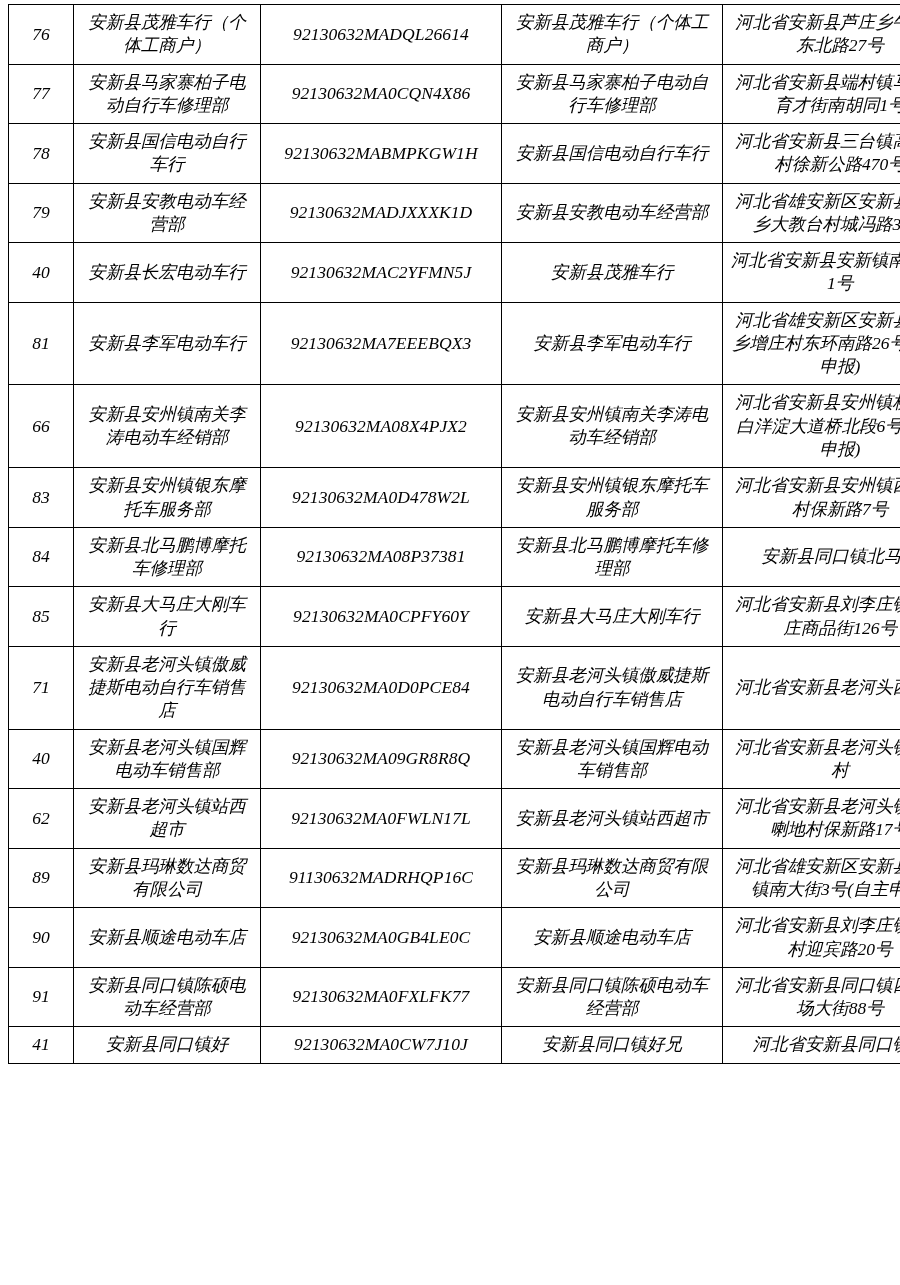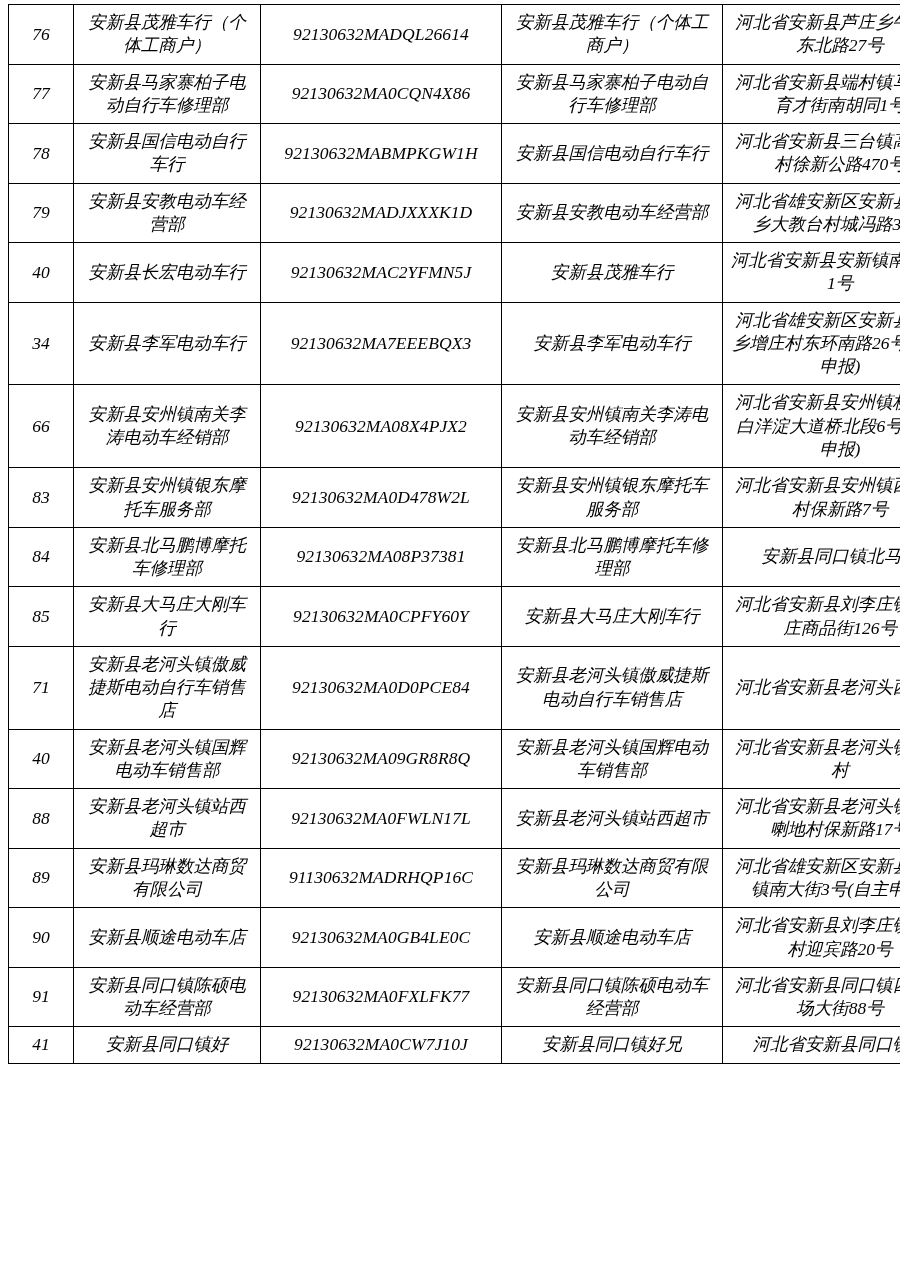--- a/index.html
+++ b/index.html
@@ -81,21 +81,21 @@
         <td class="col-addr">河北省雄安新区安新县龙化乡大教台村城冯路37号</td>
       </tr>
       <tr>
         <td class="col-idx">40</td>
         <td class="col-name">安新县长宏电动车行</td>
         <td class="col-code">92130632MAC2YFMN5J</td>
         <td class="col-alt">安新县茂雅车行</td>
         <td class="col-addr">河北省安新县安新镇南大街61号</td>
       </tr>
       <tr>
-        <td class="col-idx">34</td>
+        <td class="col-idx">81</td>
         <td class="col-name">安新县李军电动车行</td>
         <td class="col-code">92130632MA7EEEBQX3</td>
         <td class="col-alt">安新县李军电动车行</td>
         <td class="col-addr">河北省雄安新区安新县寨里乡增庄村东环南路26号(自主申报)</td>
       </tr>
       <tr>
         <td class="col-idx">66</td>
         <td class="col-name">安新县安州镇南关李涛电动车经销部</td>
         <td class="col-code">92130632MA08X4PJX2</td>
         <td class="col-alt">安新县安州镇南关李涛电动车经销部</td>
@@ -130,21 +130,21 @@
         <td class="col-addr">河北省安新县老河头西地村</td>
       </tr>
       <tr>
         <td class="col-idx">40</td>
         <td class="col-name">安新县老河头镇国辉电动车销售部</td>
         <td class="col-code">92130632MA09GR8R8Q</td>
         <td class="col-alt">安新县老河头镇国辉电动车销售部</td>
         <td class="col-addr">河北省安新县老河头镇贺家村</td>
       </tr>
       <tr>
-        <td class="col-idx">88</td>
+        <td class="col-idx">62</td>
         <td class="col-name">安新县老河头镇站西超市</td>
         <td class="col-code">92130632MA0FWLN17L</td>
         <td class="col-alt">安新县老河头镇站西超市</td>
         <td class="col-addr">河北省安新县老河头镇北喇喇地村保新路17号</td>
       </tr>
       <tr>
         <td class="col-idx">89</td>
         <td class="col-name">安新县玛琳数达商贸有限公司</td>
         <td class="col-code">91130632MADRHQP16C</td>
         <td class="col-alt">安新县玛琳数达商贸有限公司</td>

